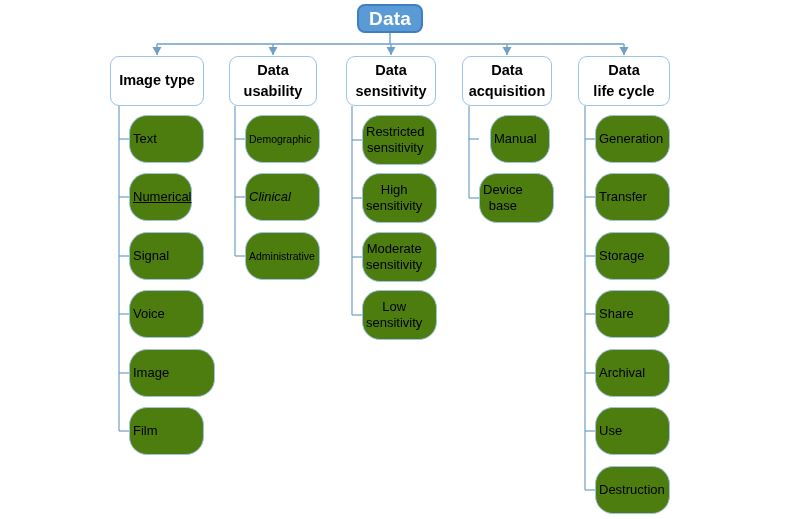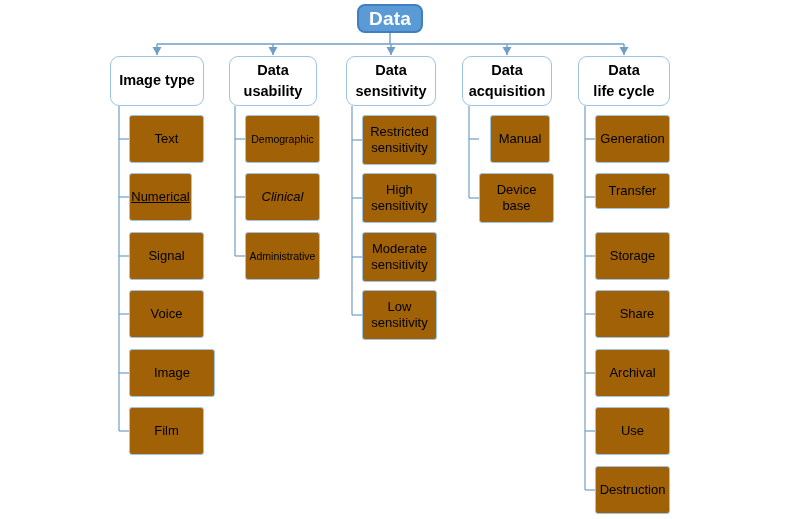--- a/index.html
+++ b/index.html
@@ -72,27 +72,26 @@
     color: #000000;
     font-size: 14.5px;
     font-weight: bold;
     line-height: 1.45;
     padding: 0 4px;
   }
 
   
   .leaf-node {
     position: absolute;
-    background: #a16207;
+    background: #4d7c0f;
     border: 1px solid #9dc3e6;
-    border-radius: 3px;
+    border-radius: 18px;
     box-sizing: border-box;
     display: flex;
     align-items: center;
-    justify-content: center;
     text-align: center;
   }
   .leaf-label {
     color: #000000;
     font-size: 13px;
     line-height: 1.22;
     padding: 0 3px;
   }
   .leaf-label.small {
     font-size: 10.5px;
@@ -206,27 +205,27 @@
       </div>
       <div class="leaf-node" style="left: 479px; top: 173px; width: 75px; height: 50px;">
         <span class="leaf-label">Device<br>base</span>
       </div>
       <div class="cat-node" style="left: 578px; width: 92px;">
         <span class="cat-label">Data<br>life cycle</span>
       </div>
       <div class="leaf-node" style="left: 595px; top: 115px; width: 75px; height: 48px;">
         <span class="leaf-label">Generation</span>
       </div>
-      <div class="leaf-node" style="left: 595px; top: 173px; width: 75px; height: 36px;">
+      <div class="leaf-node" style="left: 595px; top: 173px; width: 75px; height: 48px;">
         <span class="leaf-label">Transfer</span>
       </div>
       <div class="leaf-node" style="left: 595px; top: 232px; width: 75px; height: 48px;">
         <span class="leaf-label">Storage</span>
       </div>
-      <div class="leaf-node" style="left: 595px; top: 290px; width: 75px; height: 48px; padding-left: 9px;">
+      <div class="leaf-node" style="left: 595px; top: 290px; width: 75px; height: 48px;">
         <span class="leaf-label">Share</span>
       </div>
       <div class="leaf-node" style="left: 595px; top: 349px; width: 75px; height: 48px;">
         <span class="leaf-label">Archival</span>
       </div>
       <div class="leaf-node" style="left: 595px; top: 407px; width: 75px; height: 48px;">
         <span class="leaf-label">Use</span>
       </div>
       <div class="leaf-node" style="left: 595px; top: 466px; width: 75px; height: 48px;">
         <span class="leaf-label">Destruction</span>

